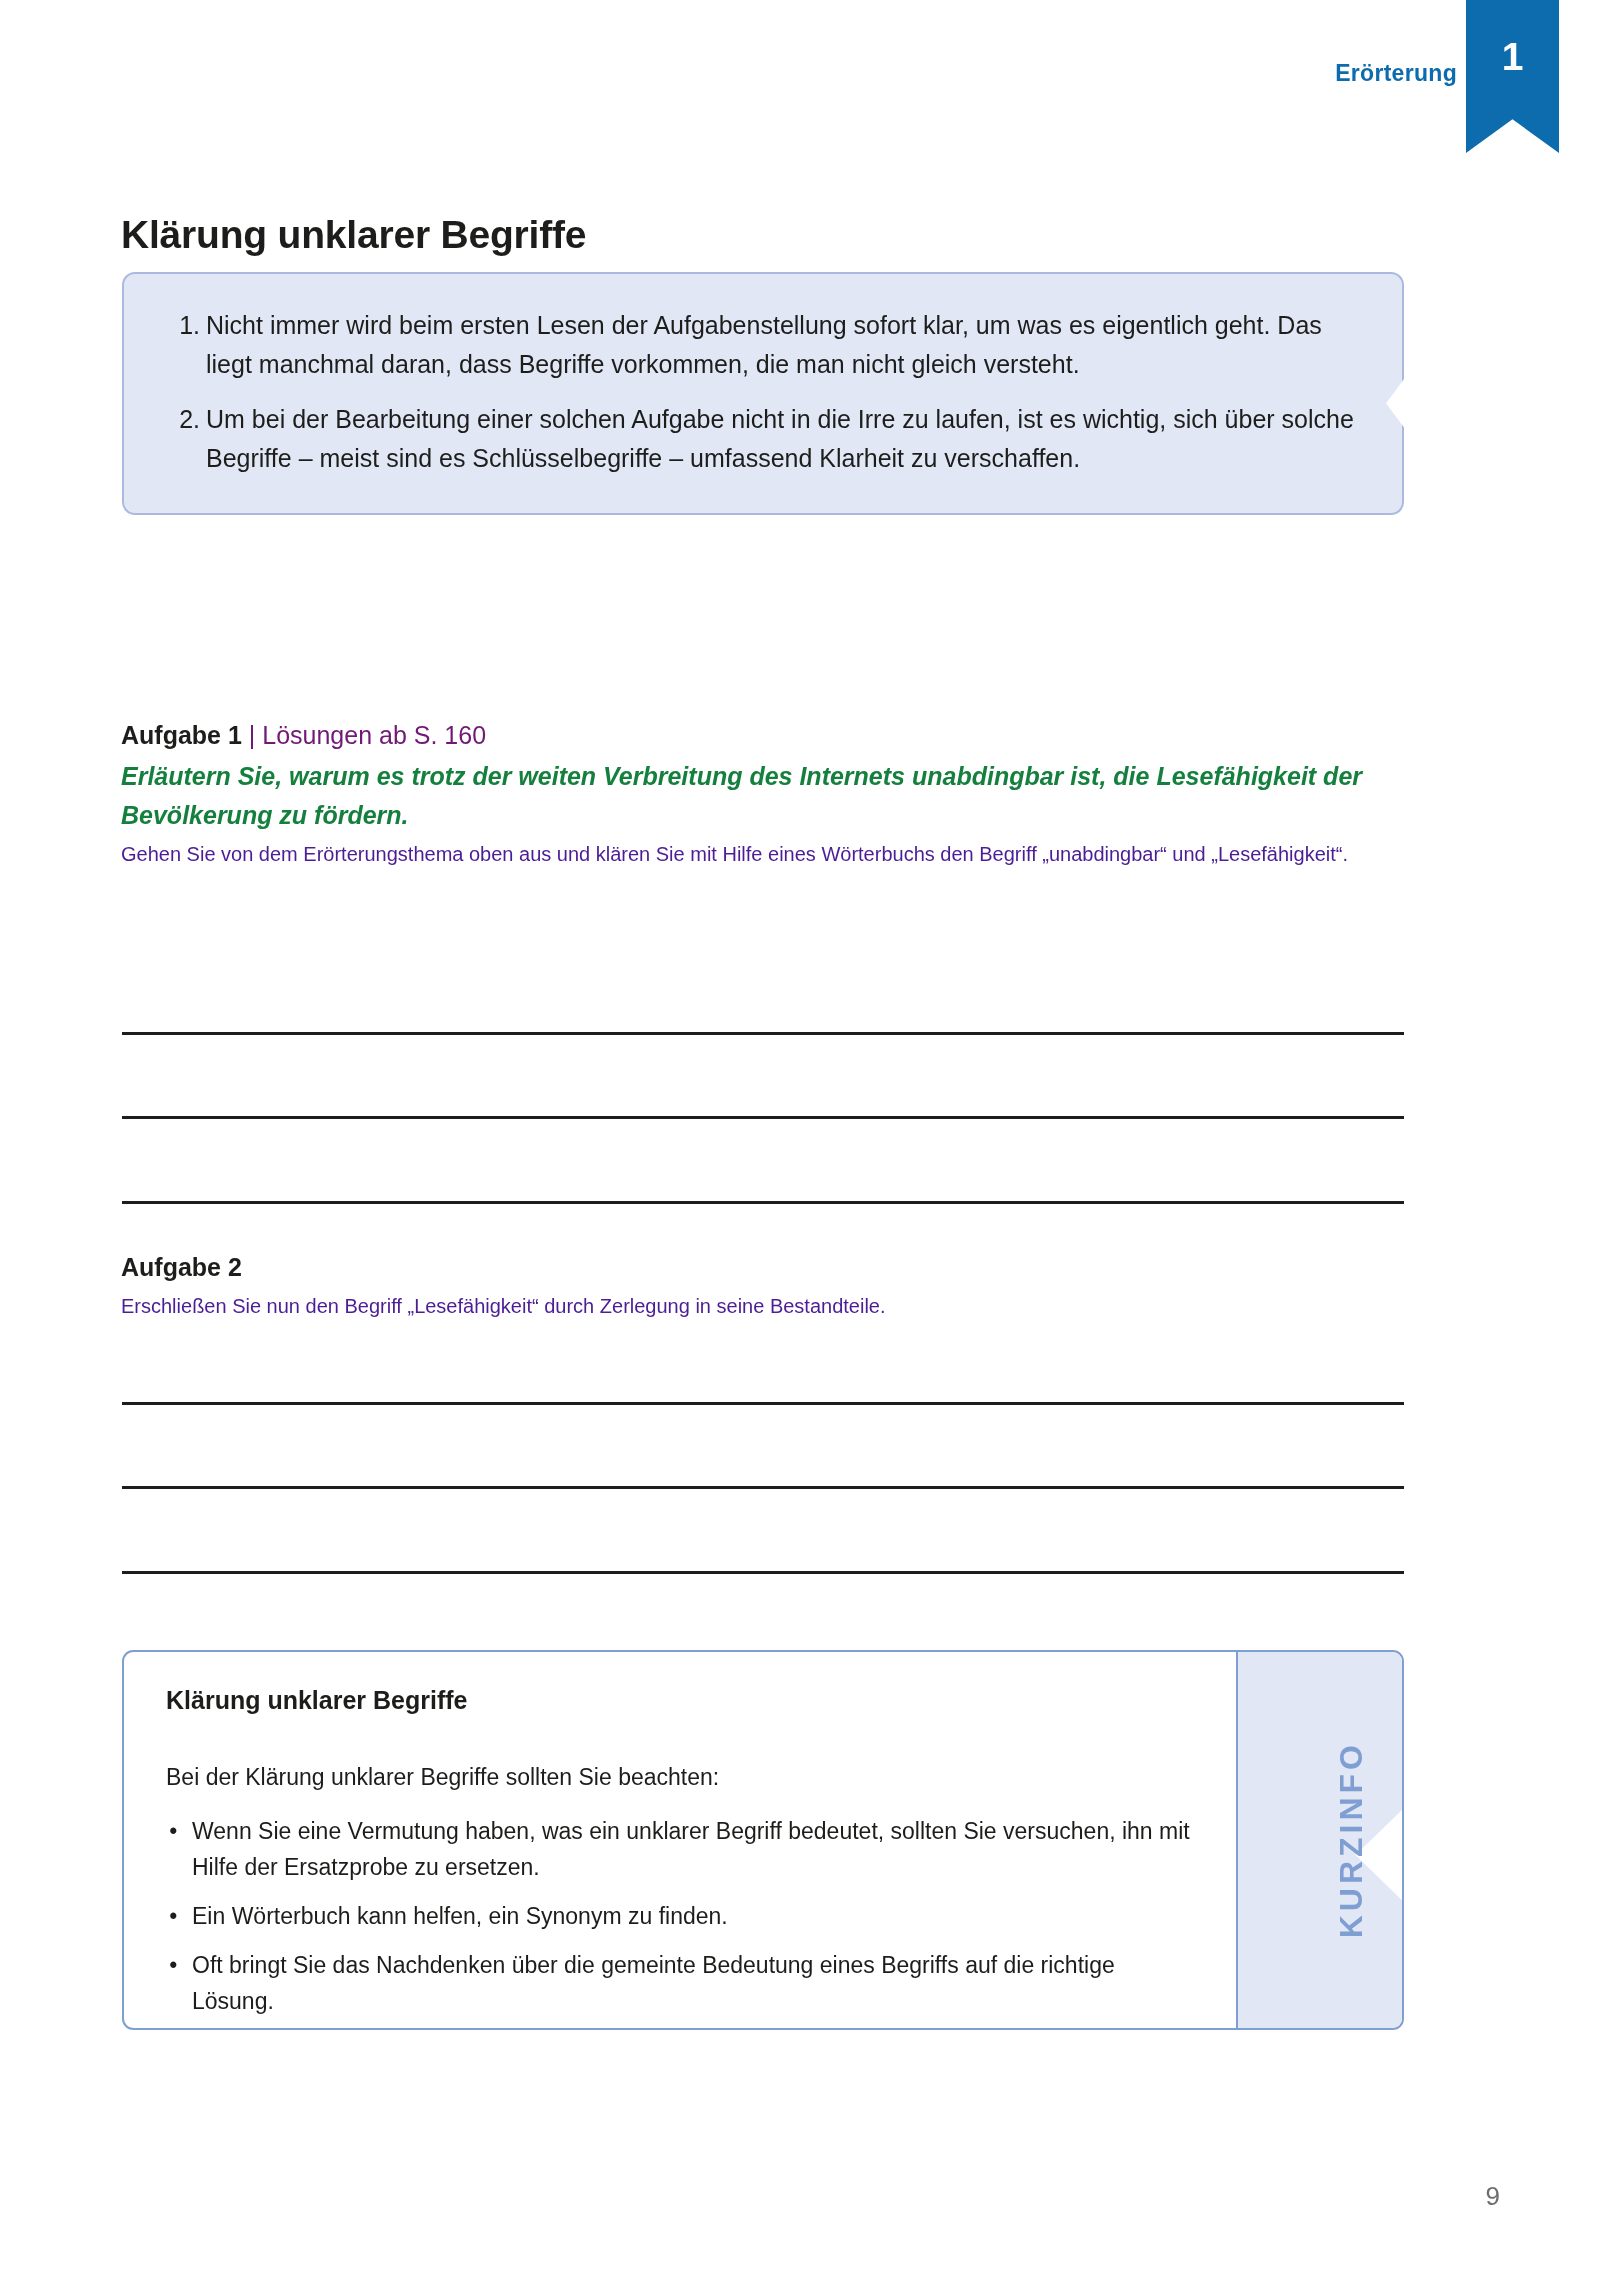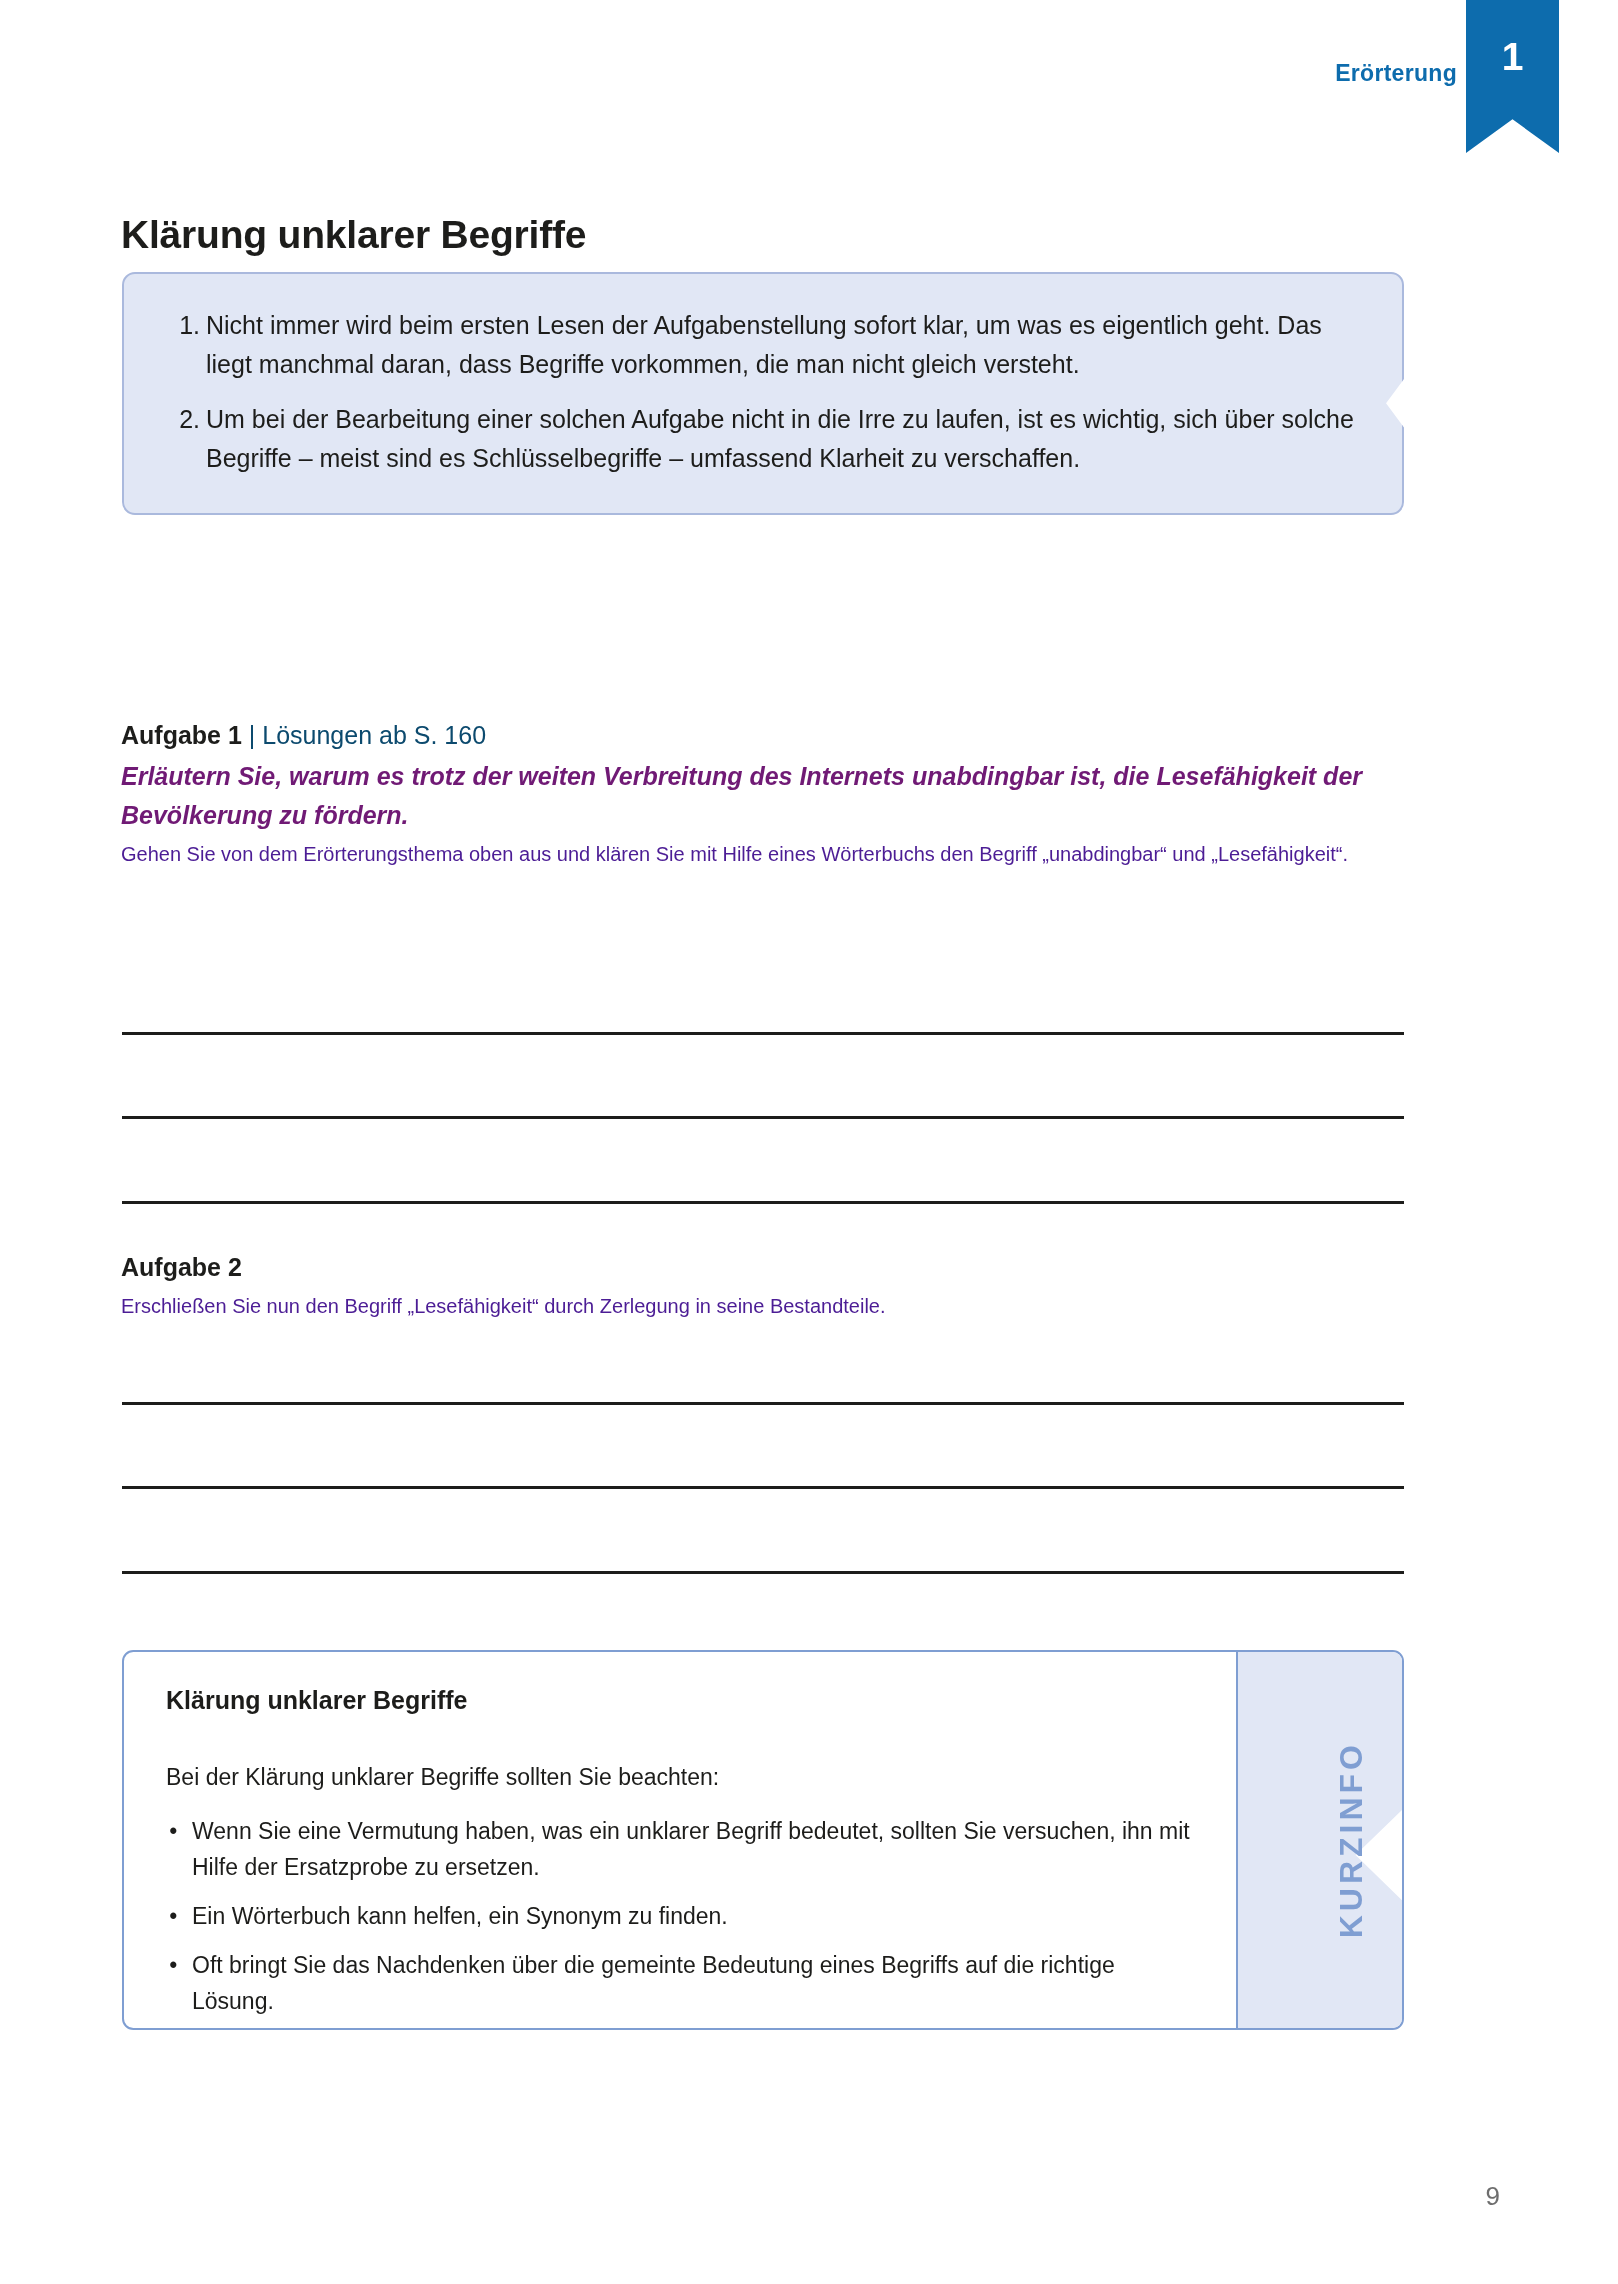--- a/index.html
+++ b/index.html
@@ -124,29 +124,29 @@
     left: 121px;
     width: 1287px;
   }
   .task-head {
     font-size: 25px;
     line-height: 39px;
     font-weight: bold;
     color: #1d1d1b;
   }
   .task-head .solution-ref {
-    color: #0c4a6e;
+    color: #701a75;
     font-weight: normal;
   }
   .task-prompt-italic {
     font-size: 25px;
     line-height: 39px;
     font-style: italic;
     font-weight: bold;
-    color: #701a75;
+    color: #15803d;
     margin-top: 1.6px;
   }
   .task-prompt {
     font-size: 20px;
     line-height: 39px;
     color: #4c1d95;
   }
 
   
   .rule {

